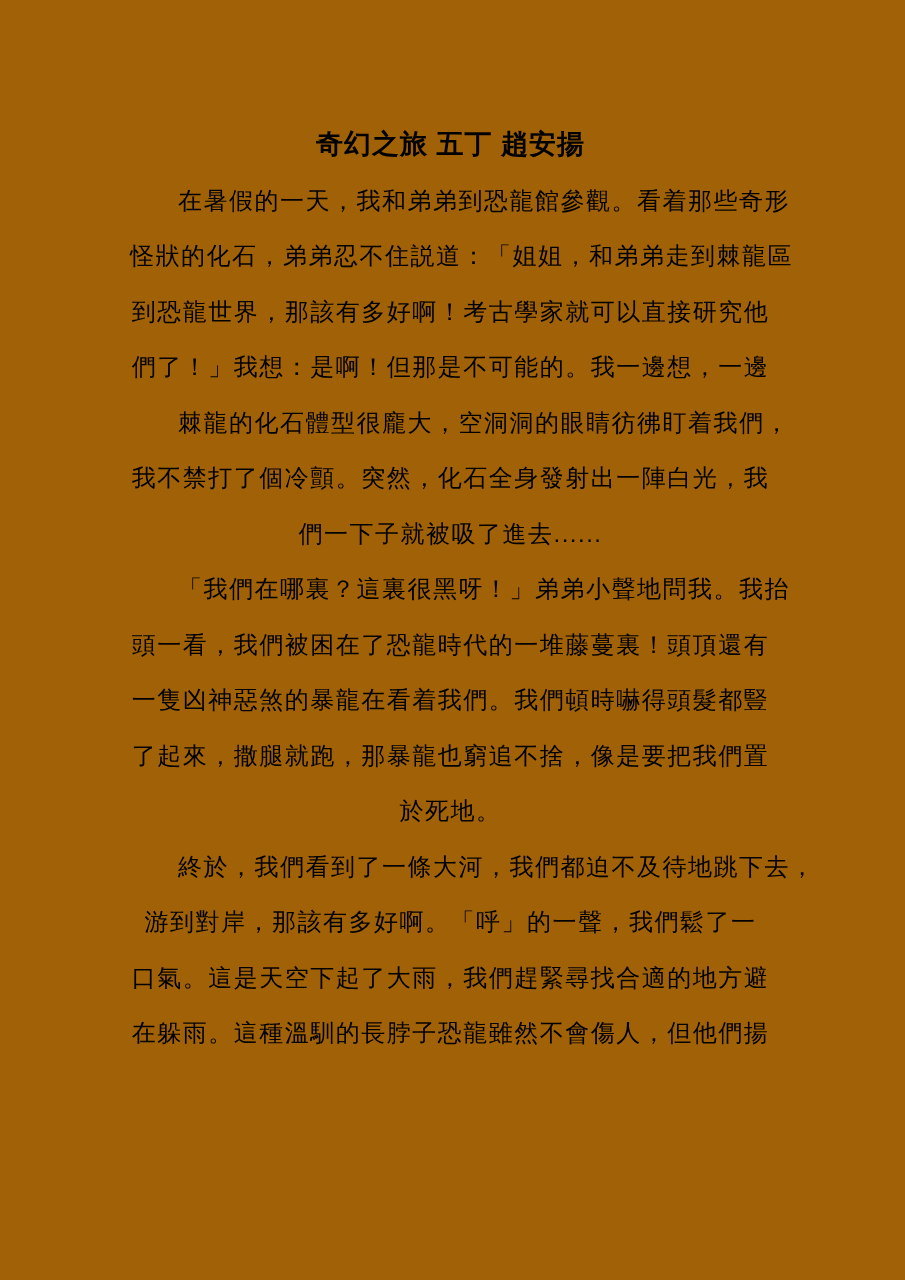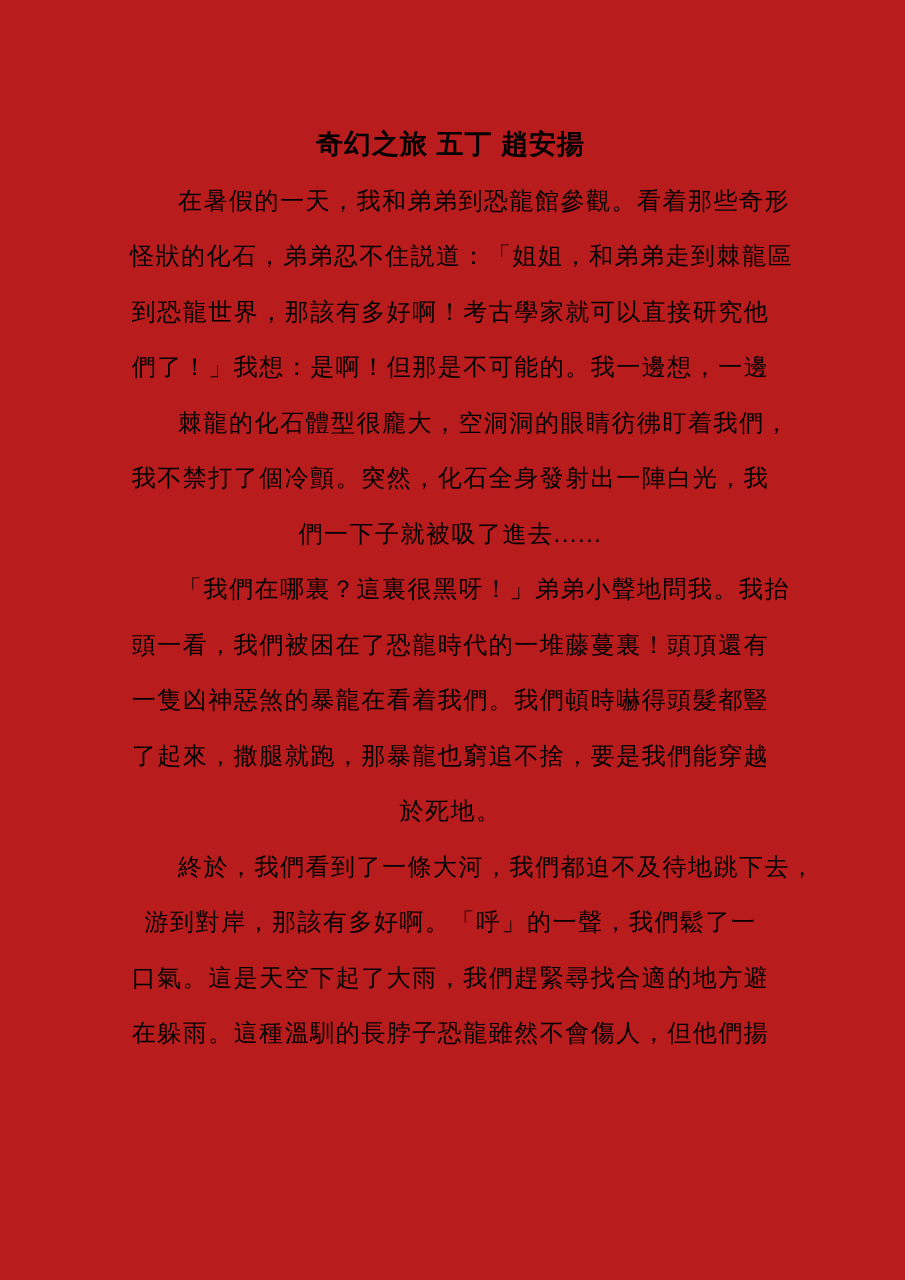--- a/index.html
+++ b/index.html
@@ -40,40 +40,40 @@
       text-align: center;
       letter-spacing: 1.5px;
     }
     .body-line.first {
       padding-left: 48px;
     }
   </style>
 </head>
 <body>
 
-<div class="page" style="background: #b91c1c; color: rgb(0, 0, 0);">
+<div class="page" style="background: #a16207; color: rgb(0, 0, 0);">
   <div class="content">
     <div class="line title-line">奇幻之旅 五丁 趙安揚</div>
     <div id="essay-body">
         <div class="paragraph">
           <div class="line body-line first">在暑假的一天，我和弟弟到恐龍館參觀。看着那些奇形</div>
           <div class="line body-line">怪狀的化石，弟弟忍不住説道：「姐姐，和弟弟走到棘龍區</div>
           <div class="line body-line">到恐龍世界，那該有多好啊！考古學家就可以直接研究他</div>
           <div class="line body-line">們了！」我想：是啊！但那是不可能的。我一邊想，一邊</div>
         </div>
         <div class="paragraph">
           <div class="line body-line first">棘龍的化石體型很龐大，空洞洞的眼睛彷彿盯着我們，</div>
           <div class="line body-line">我不禁打了個冷顫。突然，化石全身發射出一陣白光，我</div>
           <div class="line body-line">們一下子就被吸了進去......</div>
         </div>
         <div class="paragraph">
           <div class="line body-line first">「我們在哪裏？這裏很黑呀！」弟弟小聲地問我。我抬</div>
           <div class="line body-line">頭一看，我們被困在了恐龍時代的一堆藤蔓裏！頭頂還有</div>
           <div class="line body-line">一隻凶神惡煞的暴龍在看着我們。我們頓時嚇得頭髮都豎</div>
-          <div class="line body-line">了起來，撒腿就跑，那暴龍也窮追不捨，要是我們能穿越</div>
+          <div class="line body-line">了起來，撒腿就跑，那暴龍也窮追不捨，像是要把我們置</div>
           <div class="line body-line">於死地。</div>
         </div>
         <div class="paragraph">
           <div class="line body-line first">終於，我們看到了一條大河，我們都迫不及待地跳下去，</div>
           <div class="line body-line">游到對岸，那該有多好啊。「呼」的一聲，我們鬆了一</div>
           <div class="line body-line">口氣。這是天空下起了大雨，我們趕緊尋找合適的地方避</div>
           <div class="line body-line">在躲雨。這種溫馴的長脖子恐龍雖然不會傷人，但他們揚</div>
         </div>
       </div>
   </div>

